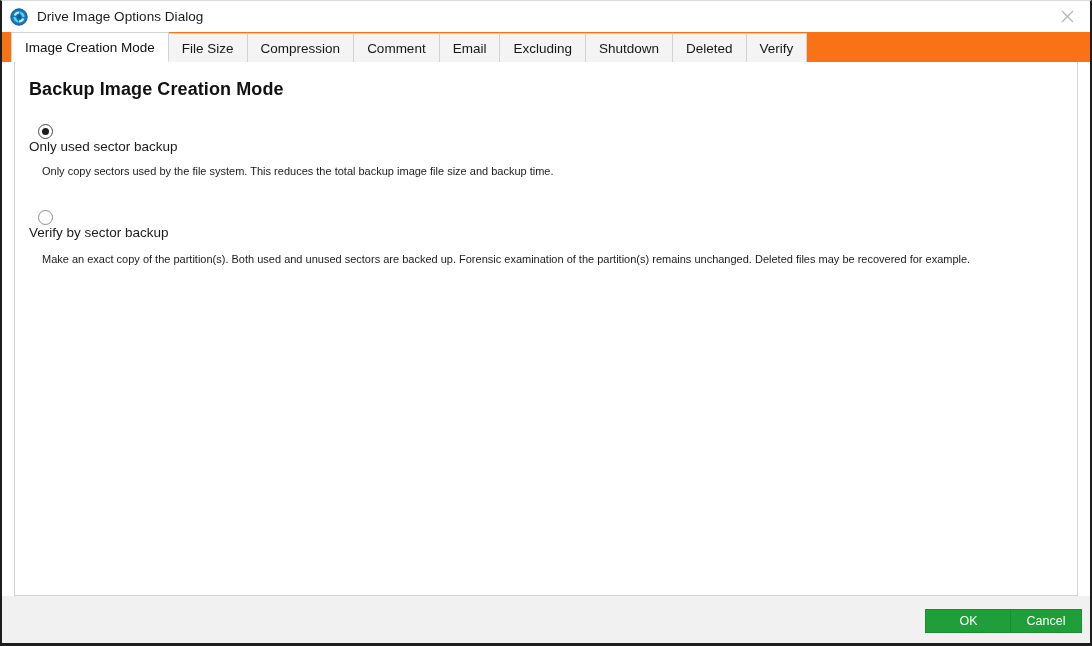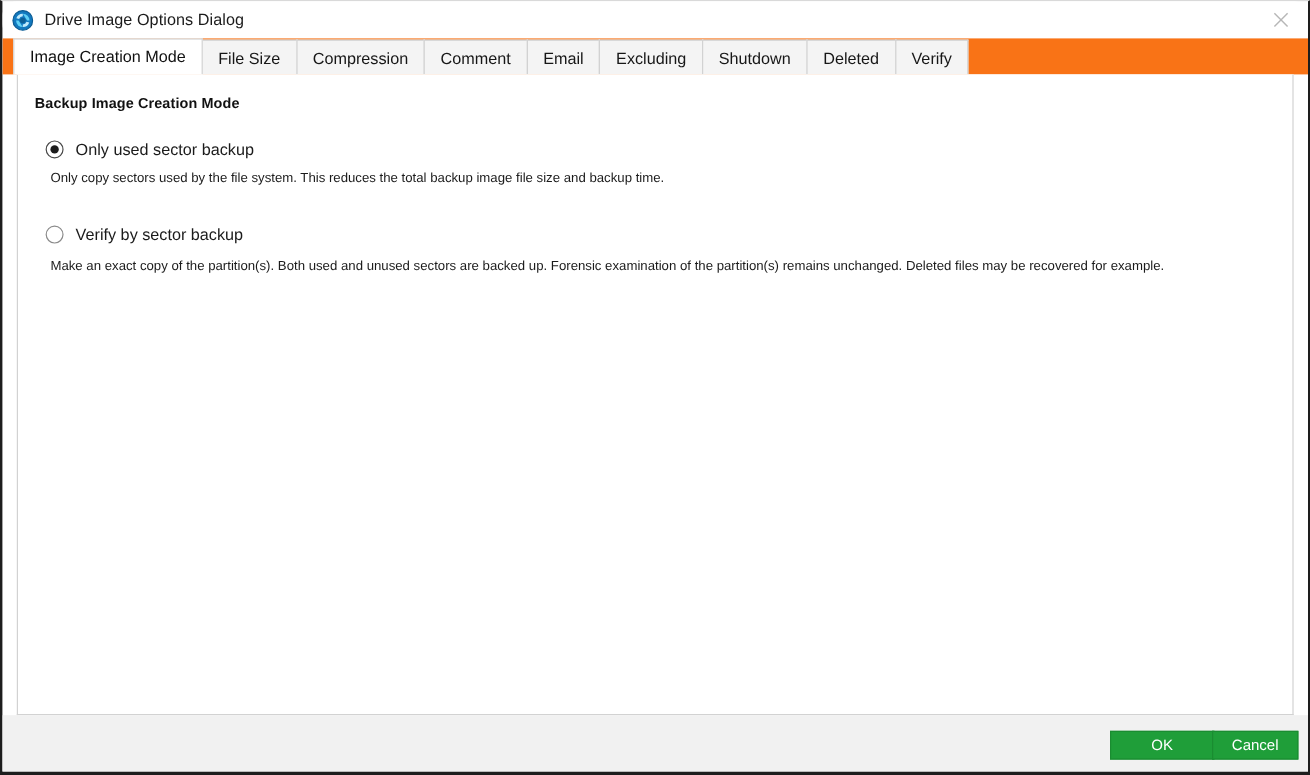--- a/index.html
+++ b/index.html
@@ -112,30 +112,31 @@
     background: #ffffff;
     border: 1px solid #d2d2d2;
     border-top: none;
     overflow: hidden;
   }
   .panel {
     padding: 14px 14px 0 14px;
   }
 
   .section-title {
-    font-size: 12px;
+    font-size: 18px;
     font-weight: bold;
     color: #111111;
     margin: 3px 0 0 0;
     letter-spacing: 0.1px;
   }
 
   .option-row {
     display: flex;
     margin-top: 24px;
+    flex-direction: column;
   }
   .option-row.second { margin-top: 30px; }
 
   .radio {
     width: 15px;
     height: 15px;
     box-sizing: border-box;
     border-radius: 50%;
     border: 1.4px solid #4a4a4a;
     background: #ffffff;

